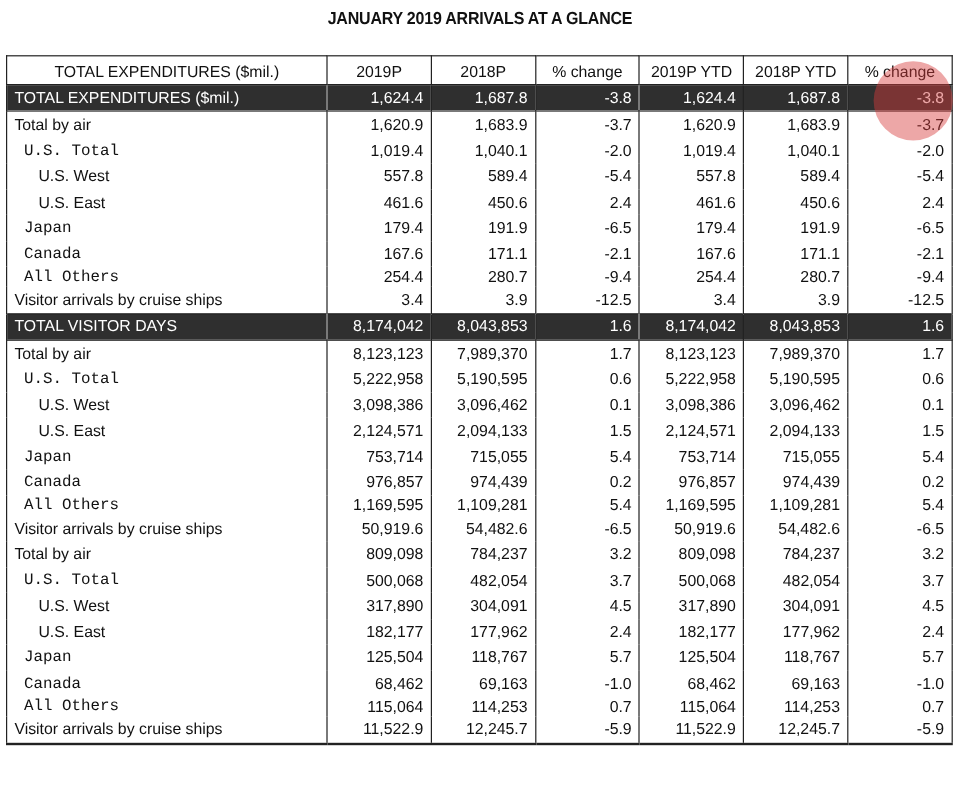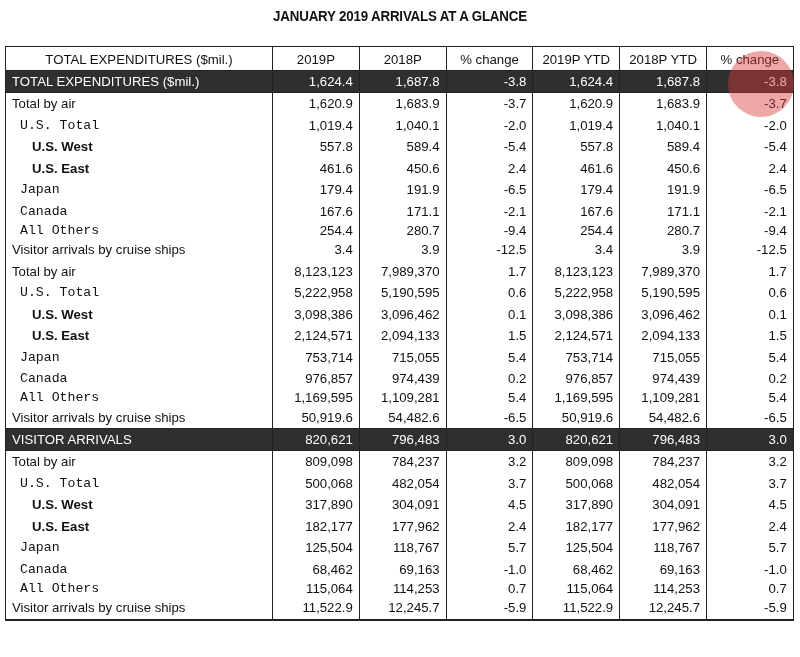--- a/index.html
+++ b/index.html
@@ -15,21 +15,21 @@
   th { font-weight: normal; text-align: center; height: 21px; border: 1.5px solid #222;
        border-bottom: 1.5px solid #222; font-size: 13.2px; padding-top: 2px; }
   td { text-align: right; border-left: 1.5px solid #222; border-right: 1.5px solid #222; }
   td.lbl { text-align: left; }
   tr.section td { background: #2f2f2f; color: #fff; height: 21px; border-top: 1.5px solid #222; border-bottom: 1.5px solid #222; }
   tr.section td.lbl { text-transform: none; }
   tr.r td { height: 21.5px; }
   tr.rs td { height: 17px; }
   tr.last td { border-bottom: 2px solid #222; }
   .ind1 { padding-left: 14px; font-family: Liberation Mono, monospace; }
-  .ind2 { padding-left: 26px; font-weight: bold; }
+  .ind2 { padding-left: 26px; }
   .hl { position: absolute; left: 728px; top: 51px; width: 66px; height: 66px;
         border-radius: 50%; background: rgba(214, 60, 60, 0.45); pointer-events: none; }
 </style>
 </head>
 <body>
 
 <div class="title">JANUARY 2019 ARRIVALS AT A GLANCE</div>
 
 <table>
   <colgroup>
@@ -127,20 +127,29 @@
       </tr>
       <tr class="r">
         <td class="lbl ">Visitor arrivals by cruise ships</td>
         <td>3.4</td>
         <td>3.9</td>
         <td>-12.5</td>
         <td>3.4</td>
         <td>3.9</td>
         <td>-12.5</td>
       </tr>
+      <tr class="section">
+        <td class="lbl ">TOTAL VISITOR DAYS</td>
+        <td>8,174,042</td>
+        <td>8,043,853</td>
+        <td>1.6</td>
+        <td>8,174,042</td>
+        <td>8,043,853</td>
+        <td>1.6</td>
+      </tr>
       <tr class="r">
         <td class="lbl ">Total by air</td>
         <td>8,123,123</td>
         <td>7,989,370</td>
         <td>1.7</td>
         <td>8,123,123</td>
         <td>7,989,370</td>
         <td>1.7</td>
       </tr>
       <tr class="r">
@@ -198,29 +207,20 @@
         <td>5.4</td>
       </tr>
       <tr class="r">
         <td class="lbl ">Visitor arrivals by cruise ships</td>
         <td>50,919.6</td>
         <td>54,482.6</td>
         <td>-6.5</td>
         <td>50,919.6</td>
         <td>54,482.6</td>
         <td>-6.5</td>
-      </tr>
-      <tr class="section">
-        <td class="lbl ">VISITOR ARRIVALS</td>
-        <td>820,621</td>
-        <td>796,483</td>
-        <td>3.0</td>
-        <td>820,621</td>
-        <td>796,483</td>
-        <td>3.0</td>
       </tr>
       <tr class="r">
         <td class="lbl ">Total by air</td>
         <td>809,098</td>
         <td>784,237</td>
         <td>3.2</td>
         <td>809,098</td>
         <td>784,237</td>
         <td>3.2</td>
       </tr>

